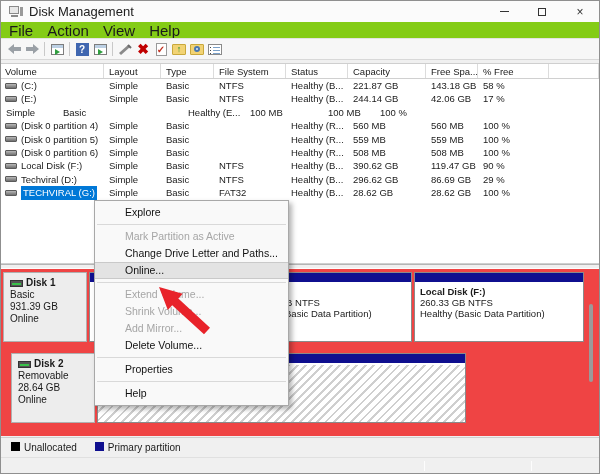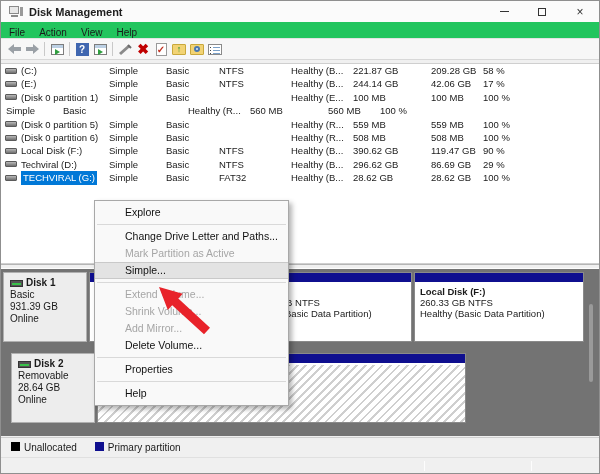--- a/index.html
+++ b/index.html
@@ -7,28 +7,28 @@
   #win {
     position:relative; width:600px; height:474px; background:#f0f0f0;
     border:1px solid #8f8f8f; overflow:hidden; font-size:10px; color:#1a1a1a;
   }
   
   .titlebar { position:absolute; top:0; left:0; right:0; height:21px; background:#fbfbfb; display:flex; align-items:center; }
   .app-icon { width:14px; height:11px; margin:0 6px 0 8px; position:relative; }
   .app-icon .scr { position:absolute; left:0; top:0; width:10px; height:8px; border:1px solid #8a8a8a; background:#e8e8e8; }
   .app-icon .base { position:absolute; left:2px; top:9px; width:7px; height:2px; background:#8a8a8a; }
   .app-icon .tower { position:absolute; right:0; top:1px; width:3px; height:9px; background:#9a9a9a; }
-  .title-text { font-size:11px; color:#202020;font-weight:bold; }
+  .title-text { font-size:13px; color:#202020; }
   .win-controls { position:absolute; right:0; top:0; height:21px; display:flex; }
   .wc { width:38px; height:21px; display:flex; align-items:center; justify-content:center; color:#333; }
   .wc.min span { display:block; width:9px; height:1px; background:#333; }
   .wc.max span { display:block; width:8px; height:8px; border:1px solid #333; }
   .wc.close { font-size:12px; }
   
-  .menubar { position:absolute; top:21px; left:0; right:0; height:16px; background:#22c55e; display:flex; align-items:flex-end; font-size:10px; }
+  .menubar { position:absolute; top:21px; left:0; right:0; height:16px; background:#84cc16; display:flex; align-items:center; font-size:15px; }
   .menubar span { padding:0 7px; }
   .menubar span:first-child { padding-left:8px; }
   
   .toolbar { position:absolute; top:37px; left:0; right:0; height:22px; background:#f7f7f7; border-top:1px solid #e3e3e3; border-bottom:1px solid #d8d8d8; display:flex; align-items:center; padding-left:4px; }
   .tbi { width:18px; height:17px; display:flex; align-items:center; justify-content:center; position:relative; }
   .tsep { width:1px; height:14px; background:#c9c9c9; margin:0 3px; }
   .winicon { width:13px; height:11px; border:1px solid #7d7d7d; background:#fff; position:relative; }
   .winicon::before { content:""; position:absolute; left:0; top:0; right:0; height:3px; background:#bcd0e4; }
   .winicon .tri { position:absolute; left:3px; top:4px; width:0; height:0; border-left:5px solid #2f9e3f; border-top:3px solid transparent; border-bottom:3px solid transparent; }
   .helpicon { width:13px; height:13px; background:#3f66b0; color:#fff; font-weight:bold; font-size:10px; display:flex; align-items:center; justify-content:center; }
@@ -46,21 +46,21 @@
   .vheader > div { border-right:1px solid #dcdcdc; padding-left:5px; overflow:hidden; white-space:nowrap; }
   .vrow { display:flex; height:13.4px; line-height:13.4px; }
   .vrow > div { padding-left:5px; overflow:hidden; white-space:nowrap; }
   .c0{width:103px; padding-left:4px !important; display:flex; align-items:center;}
   .c1{width:57px}.c2{width:53px}.c3{width:72px}.c4{width:62px}.c5{width:78px}.c6{width:52px}.c7{width:71px}.c8{flex:1}
   .vol-ic { display:inline-block; width:12px; height:6px; background:linear-gradient(#b8b8b8,#6f6f6f); border:1px solid #5a5a5a; border-radius:1px; margin-right:4px; flex:none; }
   .vrow.selected .vname { background:#0078d7; color:#fff; padding:0 2px; }
   
   .splitter { position:absolute; top:263px; left:0; right:0; height:5px; background:#f0f0f0; border-top:1px solid #b5b5b5; border-bottom:1px solid #fdfdfd; }
   
-  .graph { position:absolute; top:268px; left:0; right:0; height:167px; background:#737373; }
+  .graph { position:absolute; top:268px; left:0; right:0; height:167px; background:#ef4444; }
   .disk-row { position:absolute; left:0; right:0; height:70px; }
   .disk-panel { position:absolute; left:2px; width:84px; height:70px; background:#ededed; border:1px solid #b0b0b0; padding:4px 0 0 6px; font-size:10px; line-height:12px; }
   .disk-panel .dname { font-weight:bold; display:flex; align-items:center; }
   .disk-ic { width:13px; height:7px; background:#555; border:1px solid #333; margin-right:3px; position:relative; flex:none; }
   .disk-ic::after { content:""; position:absolute; left:1px; top:2px; width:9px; height:2px; background:#39c24a; }
   .part { position:absolute; top:0; height:70px; background:#fff; border:1px solid #8a8a8a; }
   .part .cbar { height:11px; background:#0f0f8f; border-bottom:2px solid #fff; }
   .part .plbl { padding:2px 0 0 5px; font-size:9.5px; line-height:11px; white-space:nowrap; overflow:hidden; }
   .part .plbl .b { font-weight:bold; }
   .part.hatched { background:repeating-linear-gradient(135deg, #ffffff 0px, #ffffff 4px, #cfcfcf 4px, #cfcfcf 6px); }
@@ -156,64 +156,75 @@
         <div class="foldericon">
           <span class="lens"></span>
         </div>
       </div>
     <div class="tbi">
         <div class="detailsicon"></div>
       </div>
   </div>
 
   <div class="vlist">
+    <div class="vheader">
+      <div class="c0">Volume</div>
+      <div class="c1">Layout</div>
+      <div class="c2">Type</div>
+      <div class="c3">File System</div>
+      <div class="c4">Status</div>
+      <div class="c5">Capacity</div>
+      <div class="c6">Free Spa...</div>
+      <div class="c7">% Free</div>
+      <div class="c8"></div>
+    </div>
     <div id="vrows">
         <div class="vrow">
           <div class="c0">
             <span class="vol-ic"></span>
             <span class="vname">(C:)</span>
           </div>
           <div class="c1">Simple</div>
           <div class="c2">Basic</div>
           <div class="c3">NTFS</div>
           <div class="c4">Healthy (B...</div>
           <div class="c5">221.87 GB</div>
-          <div class="c6">209.28 GB</div>
+          <div class="c6">143.18 GB</div>
           <div class="c7">58 %</div>
           <div class="c8"></div>
         </div>
         <div class="vrow">
           <div class="c0">
             <span class="vol-ic"></span>
             <span class="vname">(E:)</span>
           </div>
           <div class="c1">Simple</div>
           <div class="c2">Basic</div>
           <div class="c3">NTFS</div>
           <div class="c4">Healthy (B...</div>
           <div class="c5">244.14 GB</div>
           <div class="c6">42.06 GB</div>
           <div class="c7">17 %</div>
           <div class="c8"></div>
         </div>
         <div class="vrow">
-          <div class="c0">
-            <span class="vol-ic"></span>
-            <span class="vname">(Disk 0 partition 1)</span>
-          </div>
           <div class="c1">Simple</div>
           <div class="c2">Basic</div>
           <div class="c3"></div>
           <div class="c4">Healthy (E...</div>
           <div class="c5">100 MB</div>
           <div class="c6">100 MB</div>
           <div class="c7">100 %</div>
           <div class="c8"></div>
         </div>
         <div class="vrow">
+          <div class="c0">
+            <span class="vol-ic"></span>
+            <span class="vname">(Disk 0 partition 4)</span>
+          </div>
           <div class="c1">Simple</div>
           <div class="c2">Basic</div>
           <div class="c3"></div>
           <div class="c4">Healthy (R...</div>
           <div class="c5">560 MB</div>
           <div class="c6">560 MB</div>
           <div class="c7">100 %</div>
           <div class="c8"></div>
         </div>
         <div class="vrow">
@@ -367,23 +378,23 @@
   </div>
 
   <div class="statusbar">
     <div class="sb-div" style="left:423px;"></div>
     <div class="sb-div" style="left:530px;"></div>
   </div>
 
   <div class="ctxmenu" id="ctxmenu">
       <div class="mi">Explore</div>
       <div class="msep"></div>
+      <div class="mi disabled">Mark Partition as Active</div>
       <div class="mi">Change Drive Letter and Paths...</div>
-      <div class="mi disabled">Mark Partition as Active</div>
-      <div class="mi highlighted">Simple...</div>
+      <div class="mi highlighted">Online...</div>
       <div class="msep"></div>
       <div class="mi disabled">Extend Volume...</div>
       <div class="mi disabled">Shrink Volume...</div>
       <div class="mi disabled">Add Mirror...</div>
       <div class="mi">Delete Volume...</div>
       <div class="msep"></div>
       <div class="mi">Properties</div>
       <div class="msep"></div>
       <div class="mi">Help</div>
     </div>

